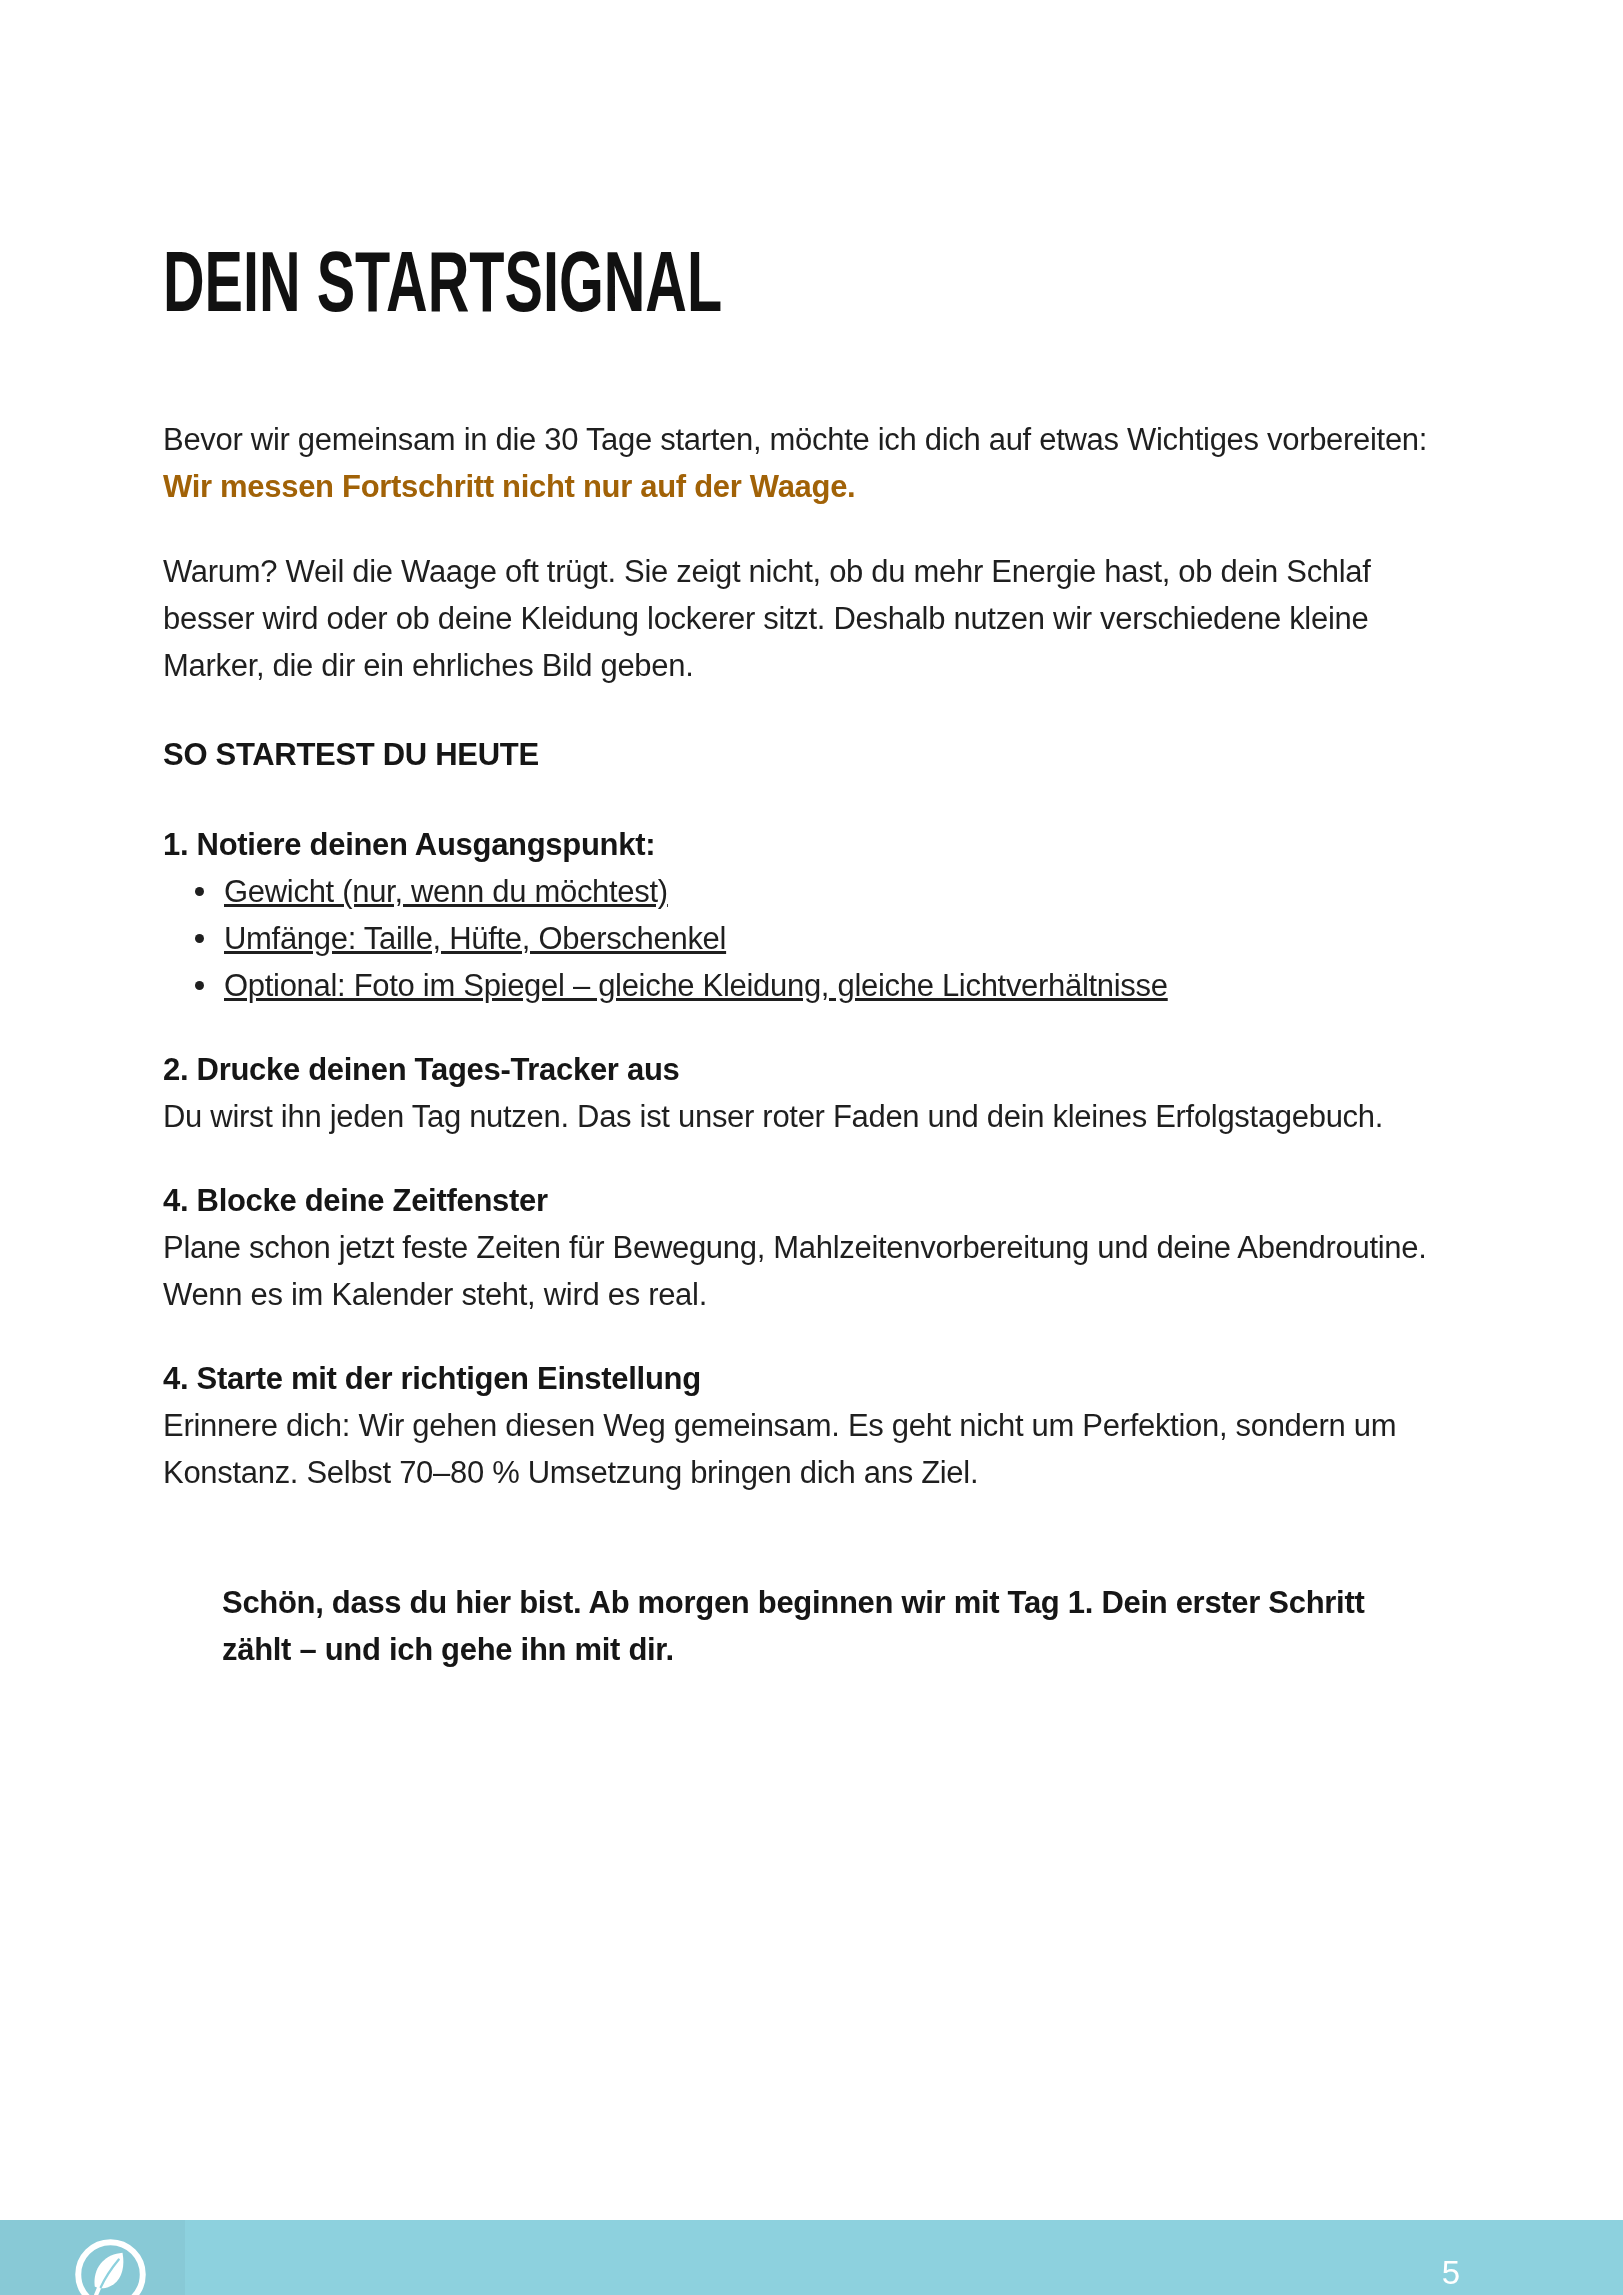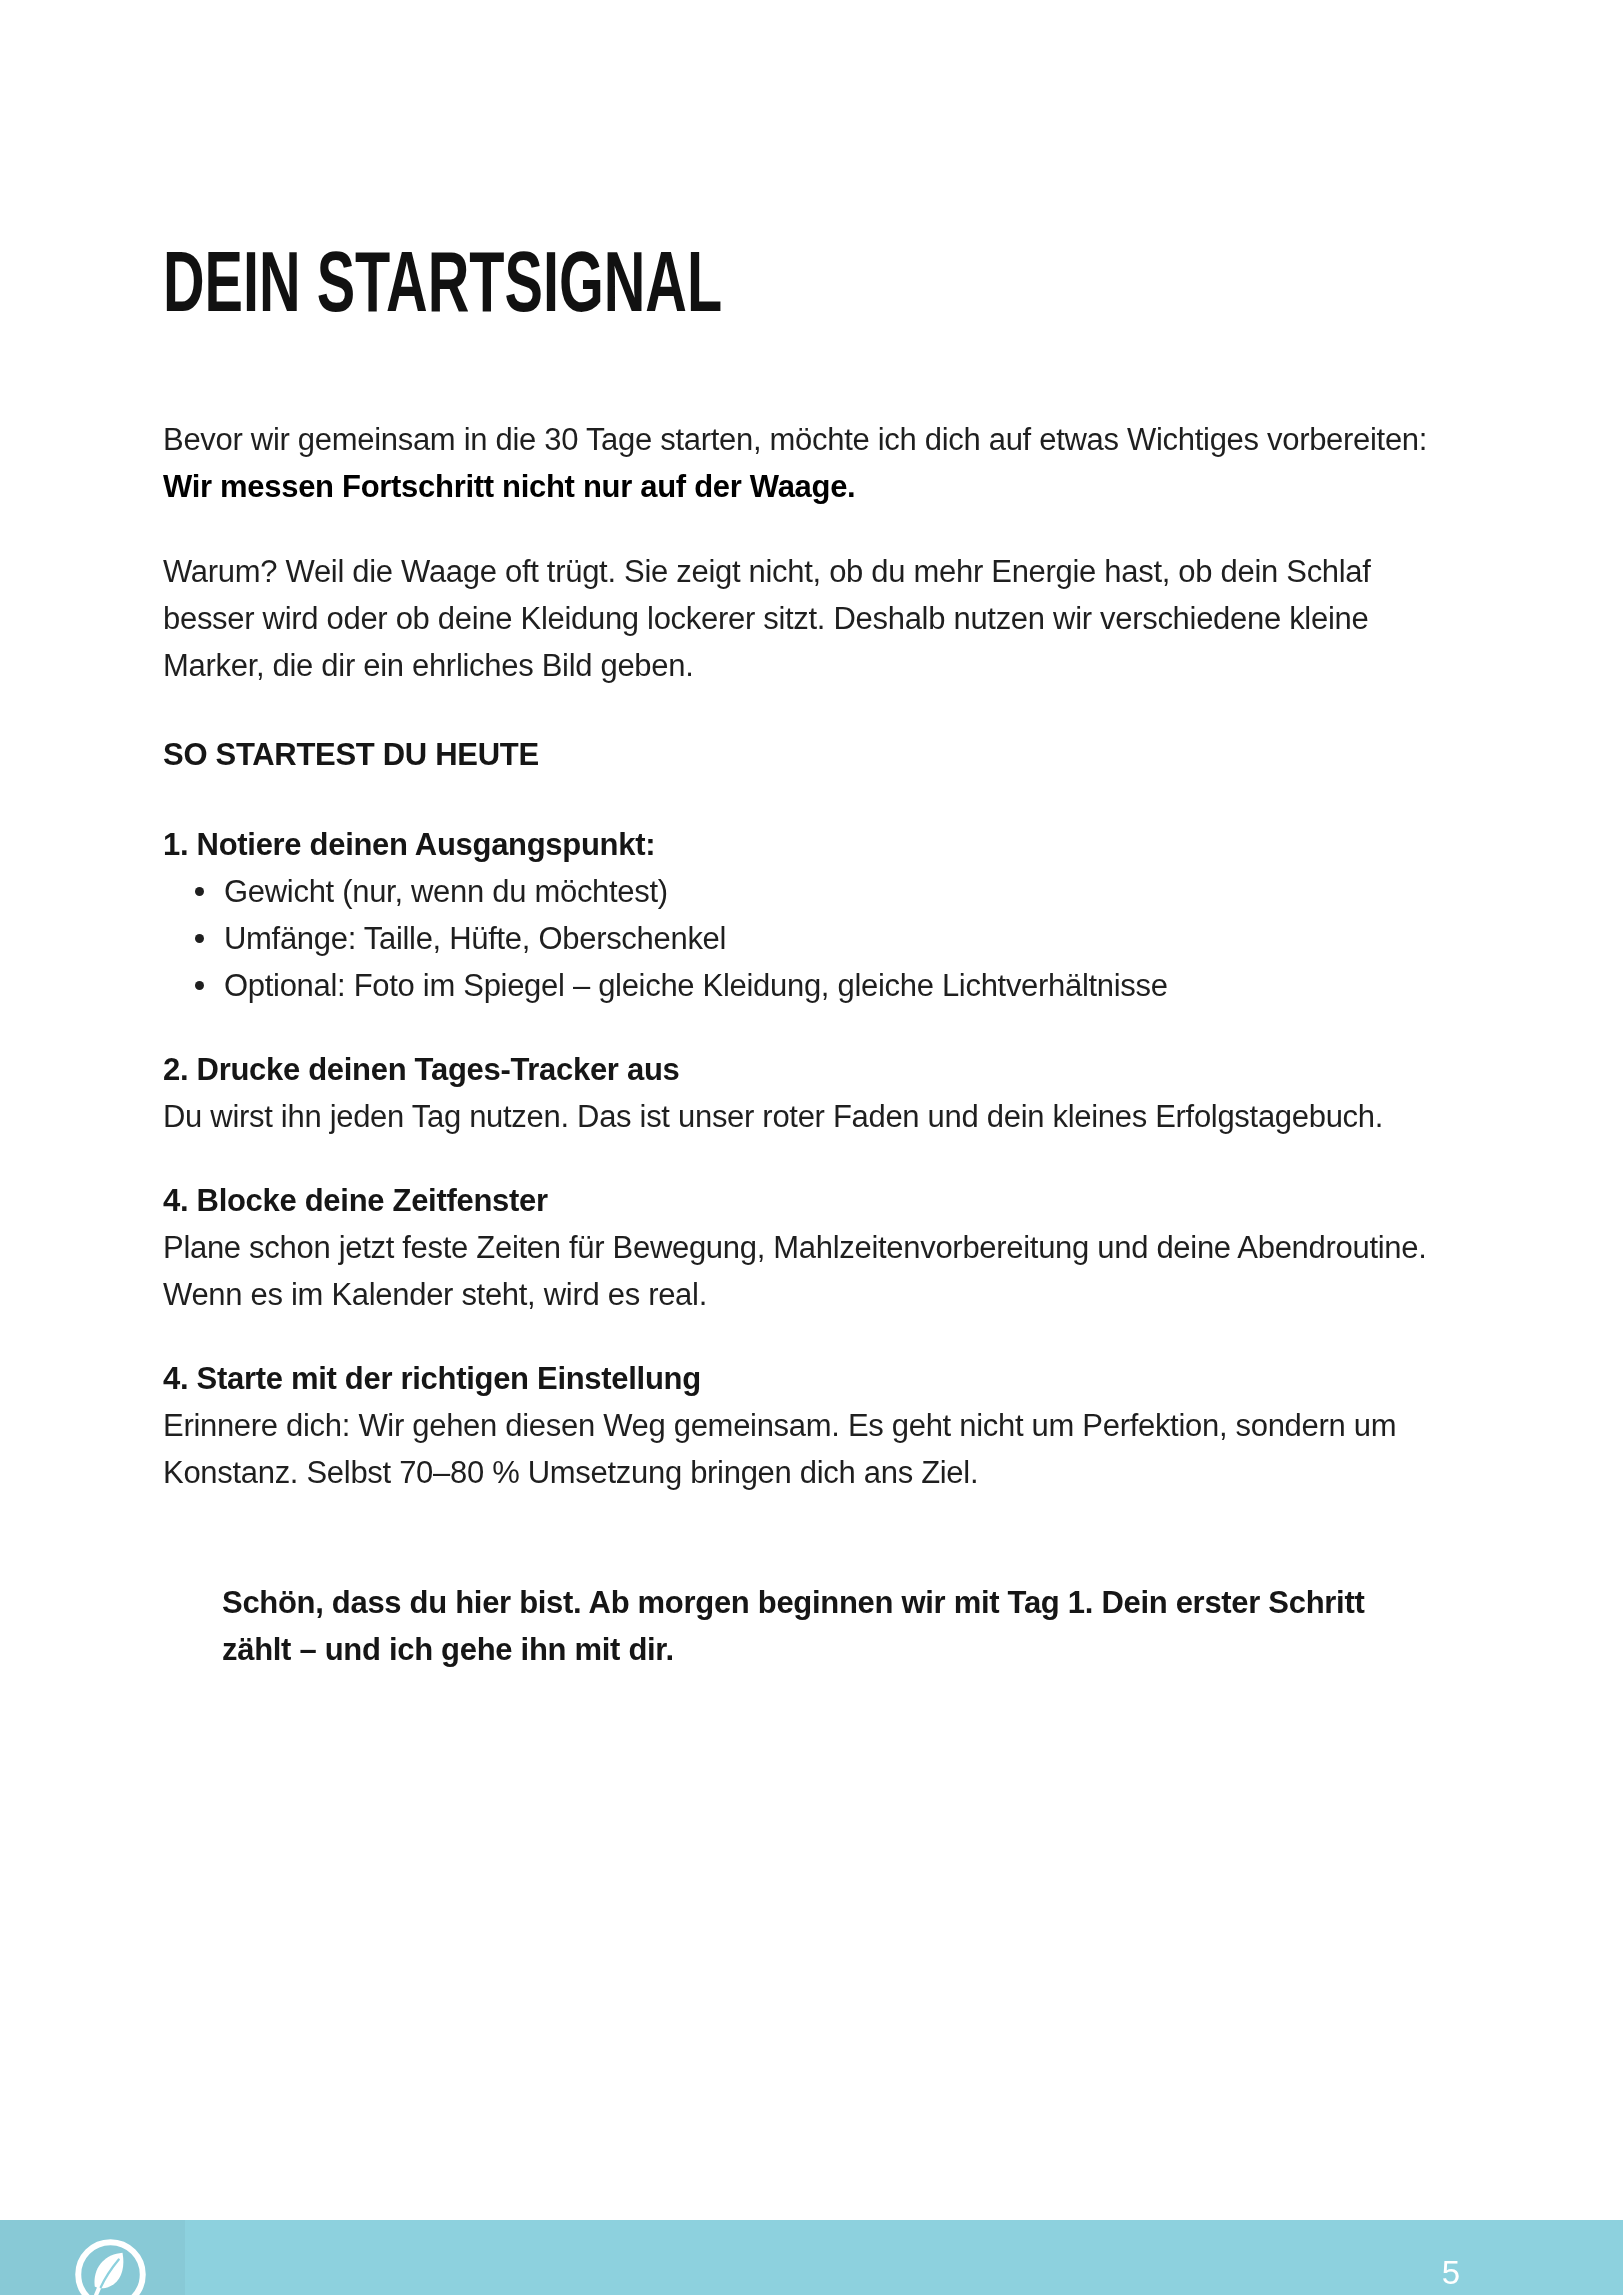--- a/index.html
+++ b/index.html
@@ -52,39 +52,40 @@
   }
   .step-body { margin: 0; }
   ul.bullet-list {
     margin: 0;
     padding: 0 0 0 30px;
     list-style: none;
   }
   ul.bullet-list li {
     position: relative;
     padding-left: 31px;
+    text-decoration: underline;
   }
   ul.bullet-list li::before {
     content: "";
     position: absolute;
     left: 1.7px;
     top: 19px;
     width: 9.2px;
     height: 9.2px;
     border-radius: 50%;
     background: #1f1f1f;
   }
   .closing {
     margin: 83px auto 0 auto;
     max-width: 1184px;
     text-align: left;
     font-weight: 700;
     color: #161616;
   }
-  strong { font-weight: 700; color: #000000; text-align: center; }
+  strong { font-weight: 700; color: #a16207; text-align: center; }
   footer.page-footer {
     position: absolute;
     left: 0; right: 0; bottom: 0;
     height: 107px;
     background: #8dd1de;
   }
   .footer-strip {
     position: absolute;
     left: 0; top: 0; bottom: 0;
     width: 185px;

